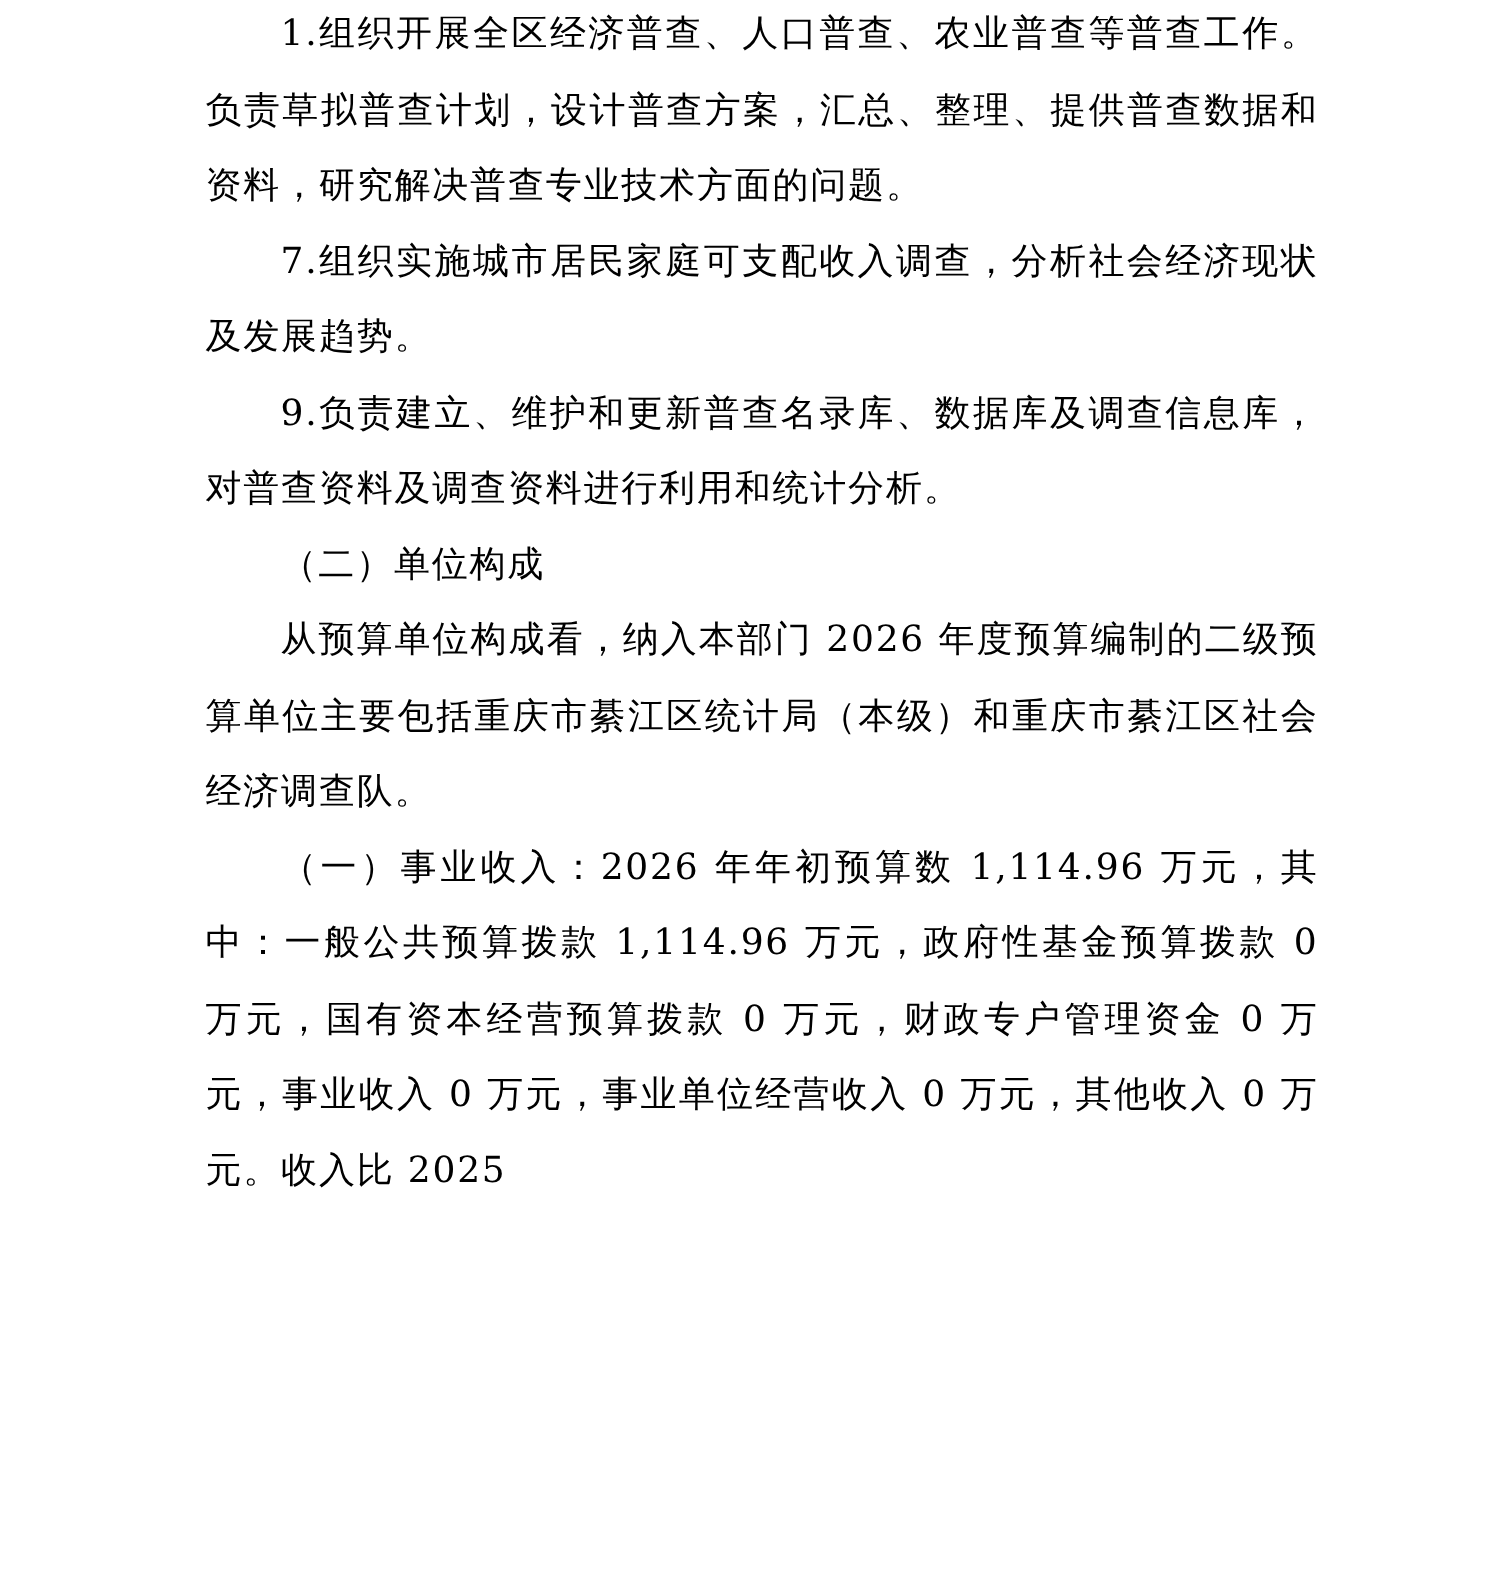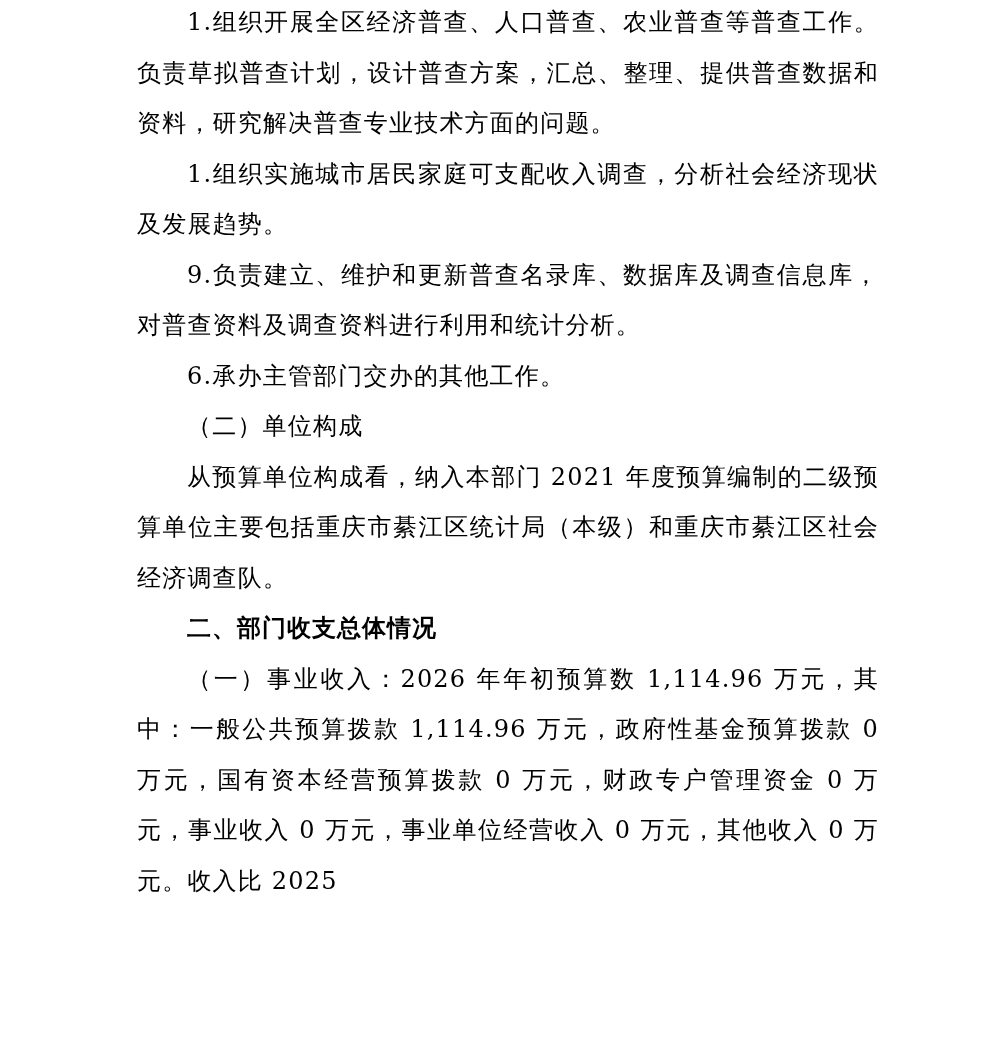--- a/index.html
+++ b/index.html
@@ -49,20 +49,18 @@
       font-weight: bold;
       font-family: "DejaVu Sans", "Liberation Sans", sans-serif;
       letter-spacing: 1px;
     }
   </style>
 </head>
 <body>
 
 <div class="page">
   <p class="para">1.组织开展全区经济普查、人口普查、农业普查等普查工作。负责草拟普查计划，设计普查方案，汇总、整理、提供普查数据和资料，研究解决普查专业技术方面的问题。</p>
-  <p class="para">1.组织实施城市居民家庭可支配收入调查，分析社会经济现状及发展趋势。</p>
+  <p class="para">7.组织实施城市居民家庭可支配收入调查，分析社会经济现状及发展趋势。</p>
   <p class="para">9.负责建立、维护和更新普查名录库、数据库及调查信息库，对普查资料及调查资料进行利用和统计分析。</p>
-  <p class="para">6.承办主管部门交办的其他工作。</p>
   <p class="heading-sub">（二）单位构成</p>
-  <p class="para">从预算单位构成看，纳入本部门 2021 年度预算编制的二级预算单位主要包括重庆市綦江区统计局（本级）和重庆市綦江区社会经济调查队。</p>
-  <p class="heading-main">二、部门收支总体情况</p>
+  <p class="para">从预算单位构成看，纳入本部门 2026 年度预算编制的二级预算单位主要包括重庆市綦江区统计局（本级）和重庆市綦江区社会经济调查队。</p>
   <p class="para kaiti-lead"><span class="lead">（一）事业收入：</span><span>2026 年年初预算数 1,114.96 万元，其中：一般公共预算拨款 1,114.96 万元，政府性基金预算拨款 0 万元，国有资本经营预算拨款 0 万元，财政专户管理资金 0 万元，事业收入 0 万元，事业单位经营收入 0 万元，其他收入 0 万元。收入比 2025</span></p>
 </div>
 
 </body></html>

